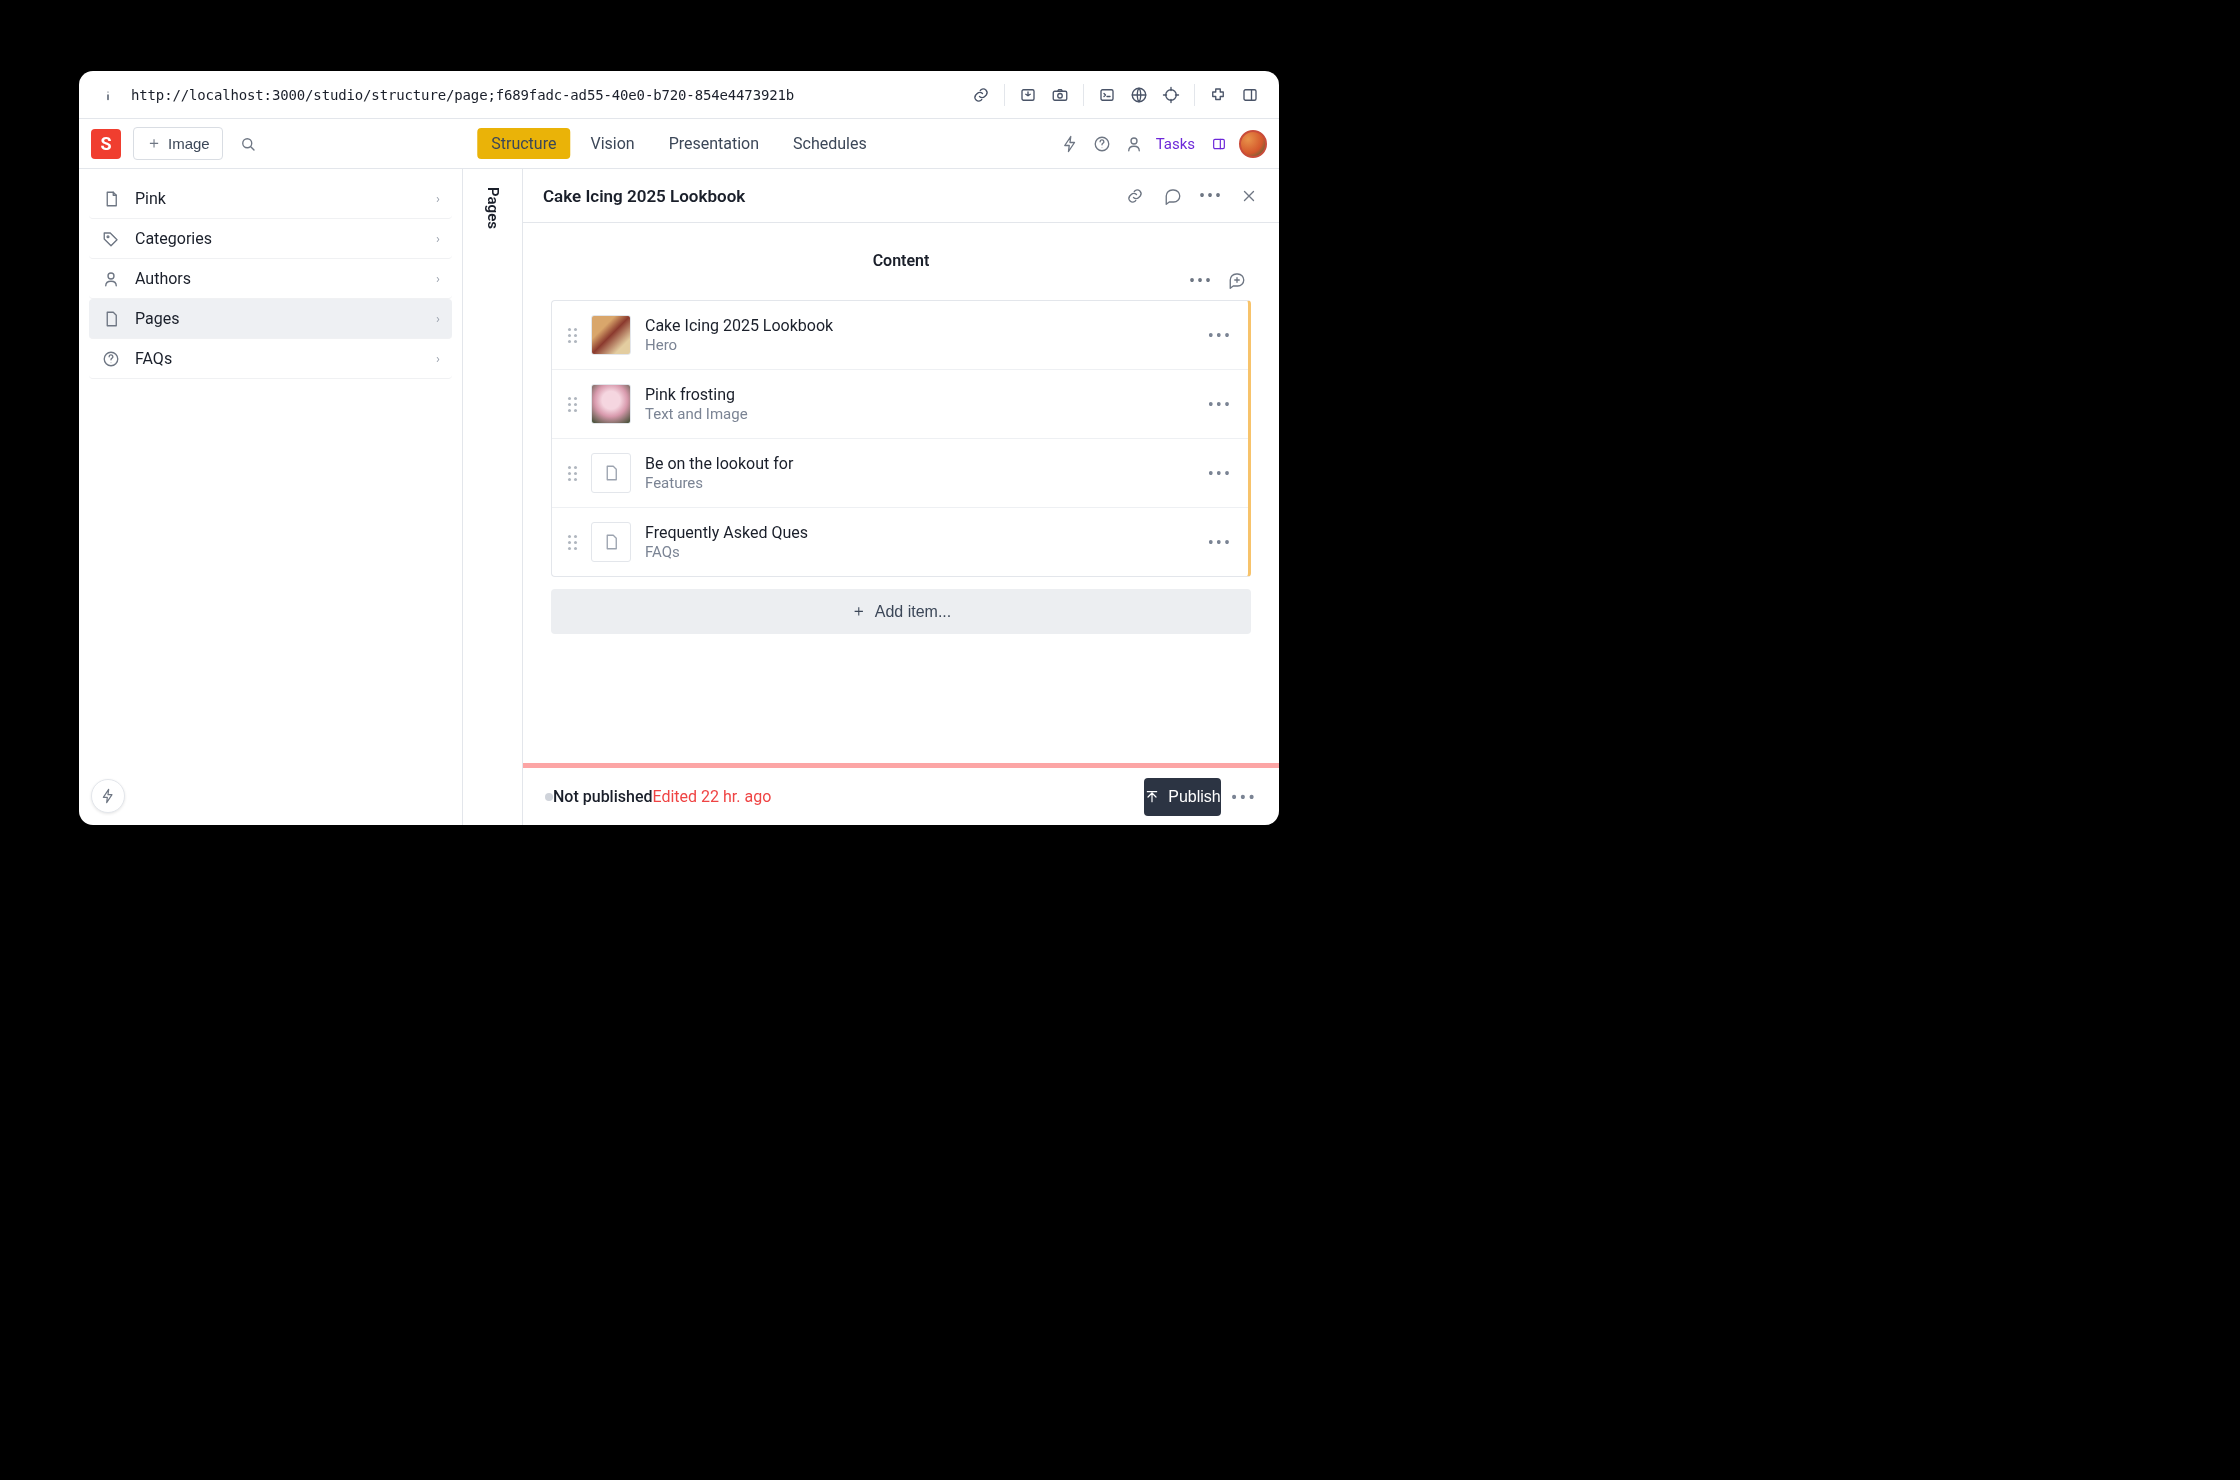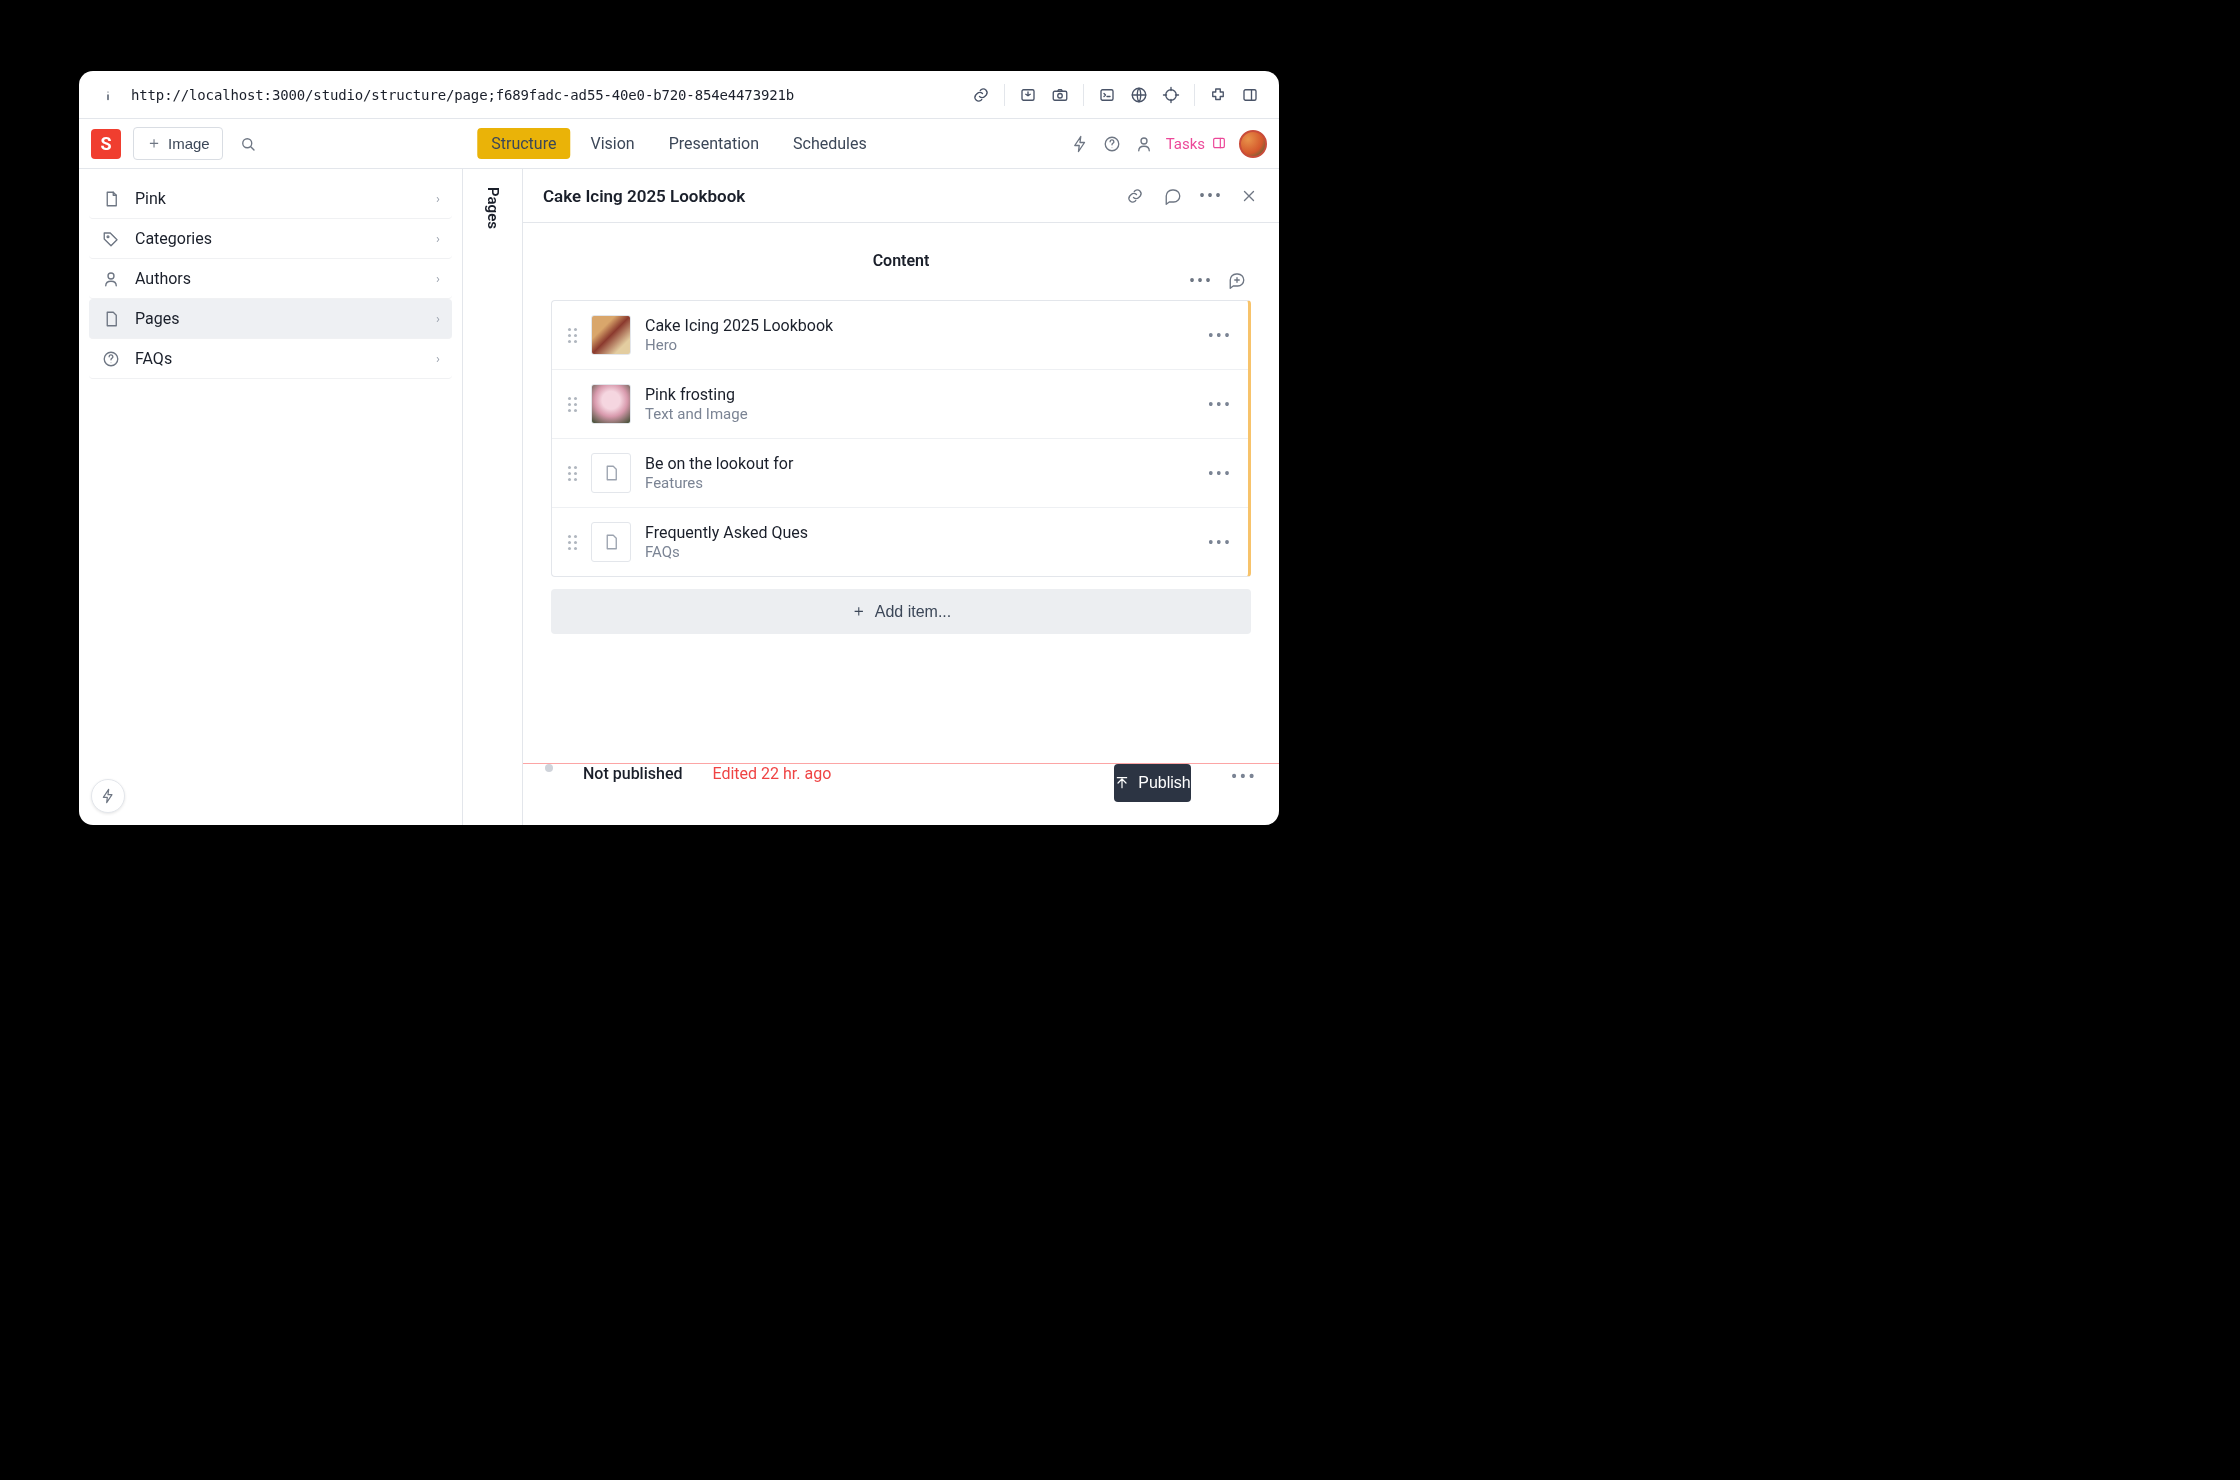--- a/index.html
+++ b/index.html
@@ -57,21 +57,21 @@
   border:1px solid #d9dde3; background:#fff; border-radius:4px;
   padding:5px 12px; font-size:15px; color:#3c4758; cursor:pointer;
 }
 .create-btn .plus { font-size:16px; color:#6e7683; }
 .search-btn { width:34px; height:34px; display:flex; align-items:center; justify-content:center; margin-left:8px; color:#6e7683; cursor:pointer; }
 .nav-tabs { display:flex; gap:6px; margin-left:auto; margin-right:auto; position:absolute; left:50%; transform:translateX(-50%);}
 .nav-tab { padding:6px 14px; font-size:16px; color:#3c4758; border-radius:4px; cursor:pointer; }
 .nav-tab.active { background:#eab308; }
 .topbar-right { margin-left:auto; display:flex; align-items:center; gap:12px; color:#6e7683; }
 .top-icon { width:20px; height:20px; display:flex; align-items:center; justify-content:center; cursor:pointer;}
-.tasks { display:flex; align-items:flex-start; gap:6px; font-size:15px; color:#ec4899; cursor:pointer; }
+.tasks { display:flex; align-items:center; gap:16px; font-size:15px; color:#6d28d9; cursor:pointer; }
 .avatar { width:28px; height:28px; border-radius:50%; background: radial-gradient(circle at 30% 30%, #e8934a, #d4572c 60%, #2a6c3e 100%); border:2px solid #c94c3a; cursor:pointer; }
 
 .body { flex:1; display:flex; overflow:hidden; position:relative; }
 
 .sidebar { width:384px; border-right:1px solid #e3e6eb; padding:10px; display:flex; flex-direction:column; position:relative;}
 .sidebar-title { font-size:17px; font-weight:600; padding:12px 10px 10px 10px; color:#1a1f2a;}
 .side-item { display:flex; align-items:center; gap:14px; padding:10px 12px; font-size:16px; color:#1a1f2a; border-radius:4px; cursor:pointer; border-bottom:1px solid #f0f1f3; }
 .side-item .chev { margin-left:auto; color:#9ca3af; font-size:13px;}
 .side-item.active { background:#eef0f3; }
 .side-item .ic { width:20px; color:#6e7683; display:flex; align-items:center; justify-content:center;}
@@ -100,21 +100,21 @@
 .thumb.img2 { background: radial-gradient(circle at 50% 40%, #f5d6e0 30%, #d89aad 55%, #3a4a2e 100%); }
 .thumb.doc { background:#fff; color:#9ca3af;}
 .thumb svg { width:18px; height:18px; }
 .block-text { display:flex; flex-direction:column; gap:1px;}
 .block-title { font-size:16px; color:#1a1f2a; }
 .block-sub { font-size:15px; color:#7b8494; }
 .row-more { margin-left:auto; color:#7b8494; cursor:pointer; font-size:18px; letter-spacing:2px; }
 
 .add-item-btn { width:100%; margin-top:12px; background:#eceef1; border:none; border-radius:4px; padding:12px; font-size:16px; color:#3c4758; display:flex; align-items:center; justify-content:center; gap:8px; cursor:pointer;}
 
-.doc-footer { border-top:1px solid #fca5a5; height:62px; display:flex; align-items:flex-start; padding:0 22px; gap:30px;}
+.doc-footer { border-top:5px solid #fca5a5; height:62px; display:flex; align-items:center; padding:0 22px; gap:0;}
 .status-dot { width:8px; height:8px; border-radius:50%; background:#cfd3da; }
 .status-text { font-size:16px; color:#1a1f2a; font-weight:500; }
 .edited-text { font-size:16px; color:#ef4444; }
 .publish-btn { margin-left:auto; background:#2c3443; color:#fff; border:none; border-radius:4px; padding:10px 0; font-size:16px; display:flex; align-items:center; gap:8px; cursor:pointer;}
 .footer-more { color:#7b8494; cursor:pointer; font-size:20px; letter-spacing:2px; margin-left:10px;}
 
 svg { stroke: currentColor; fill:none; stroke-width:1.8; stroke-linecap:round; stroke-linejoin:round; }
 </style>
 </head>
 <body>

